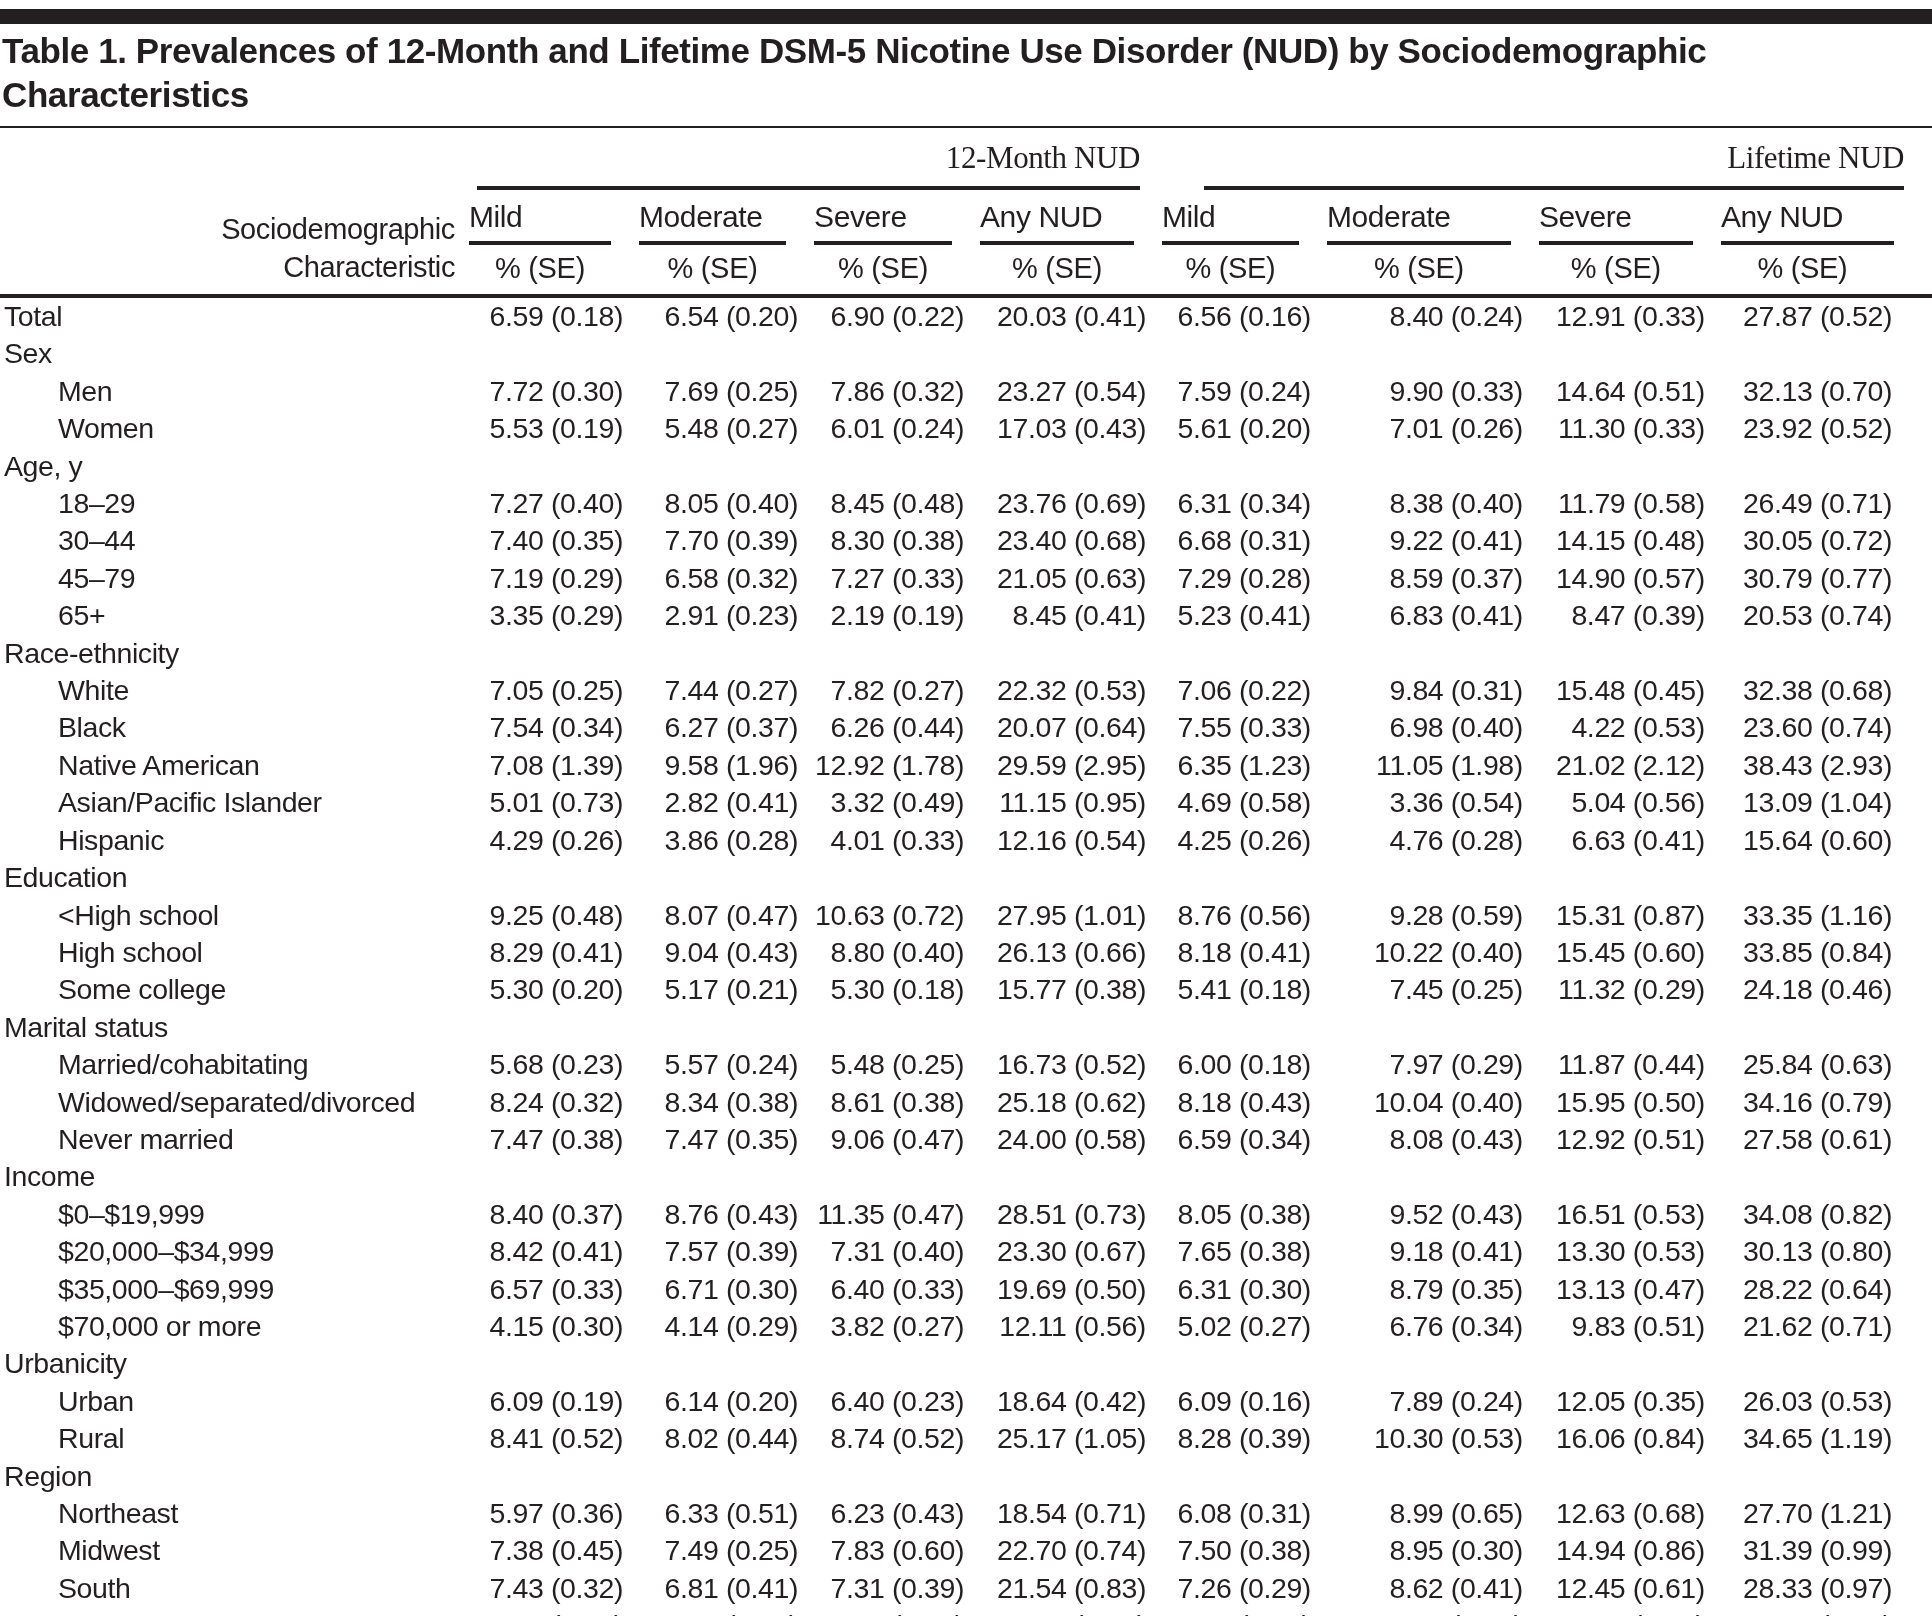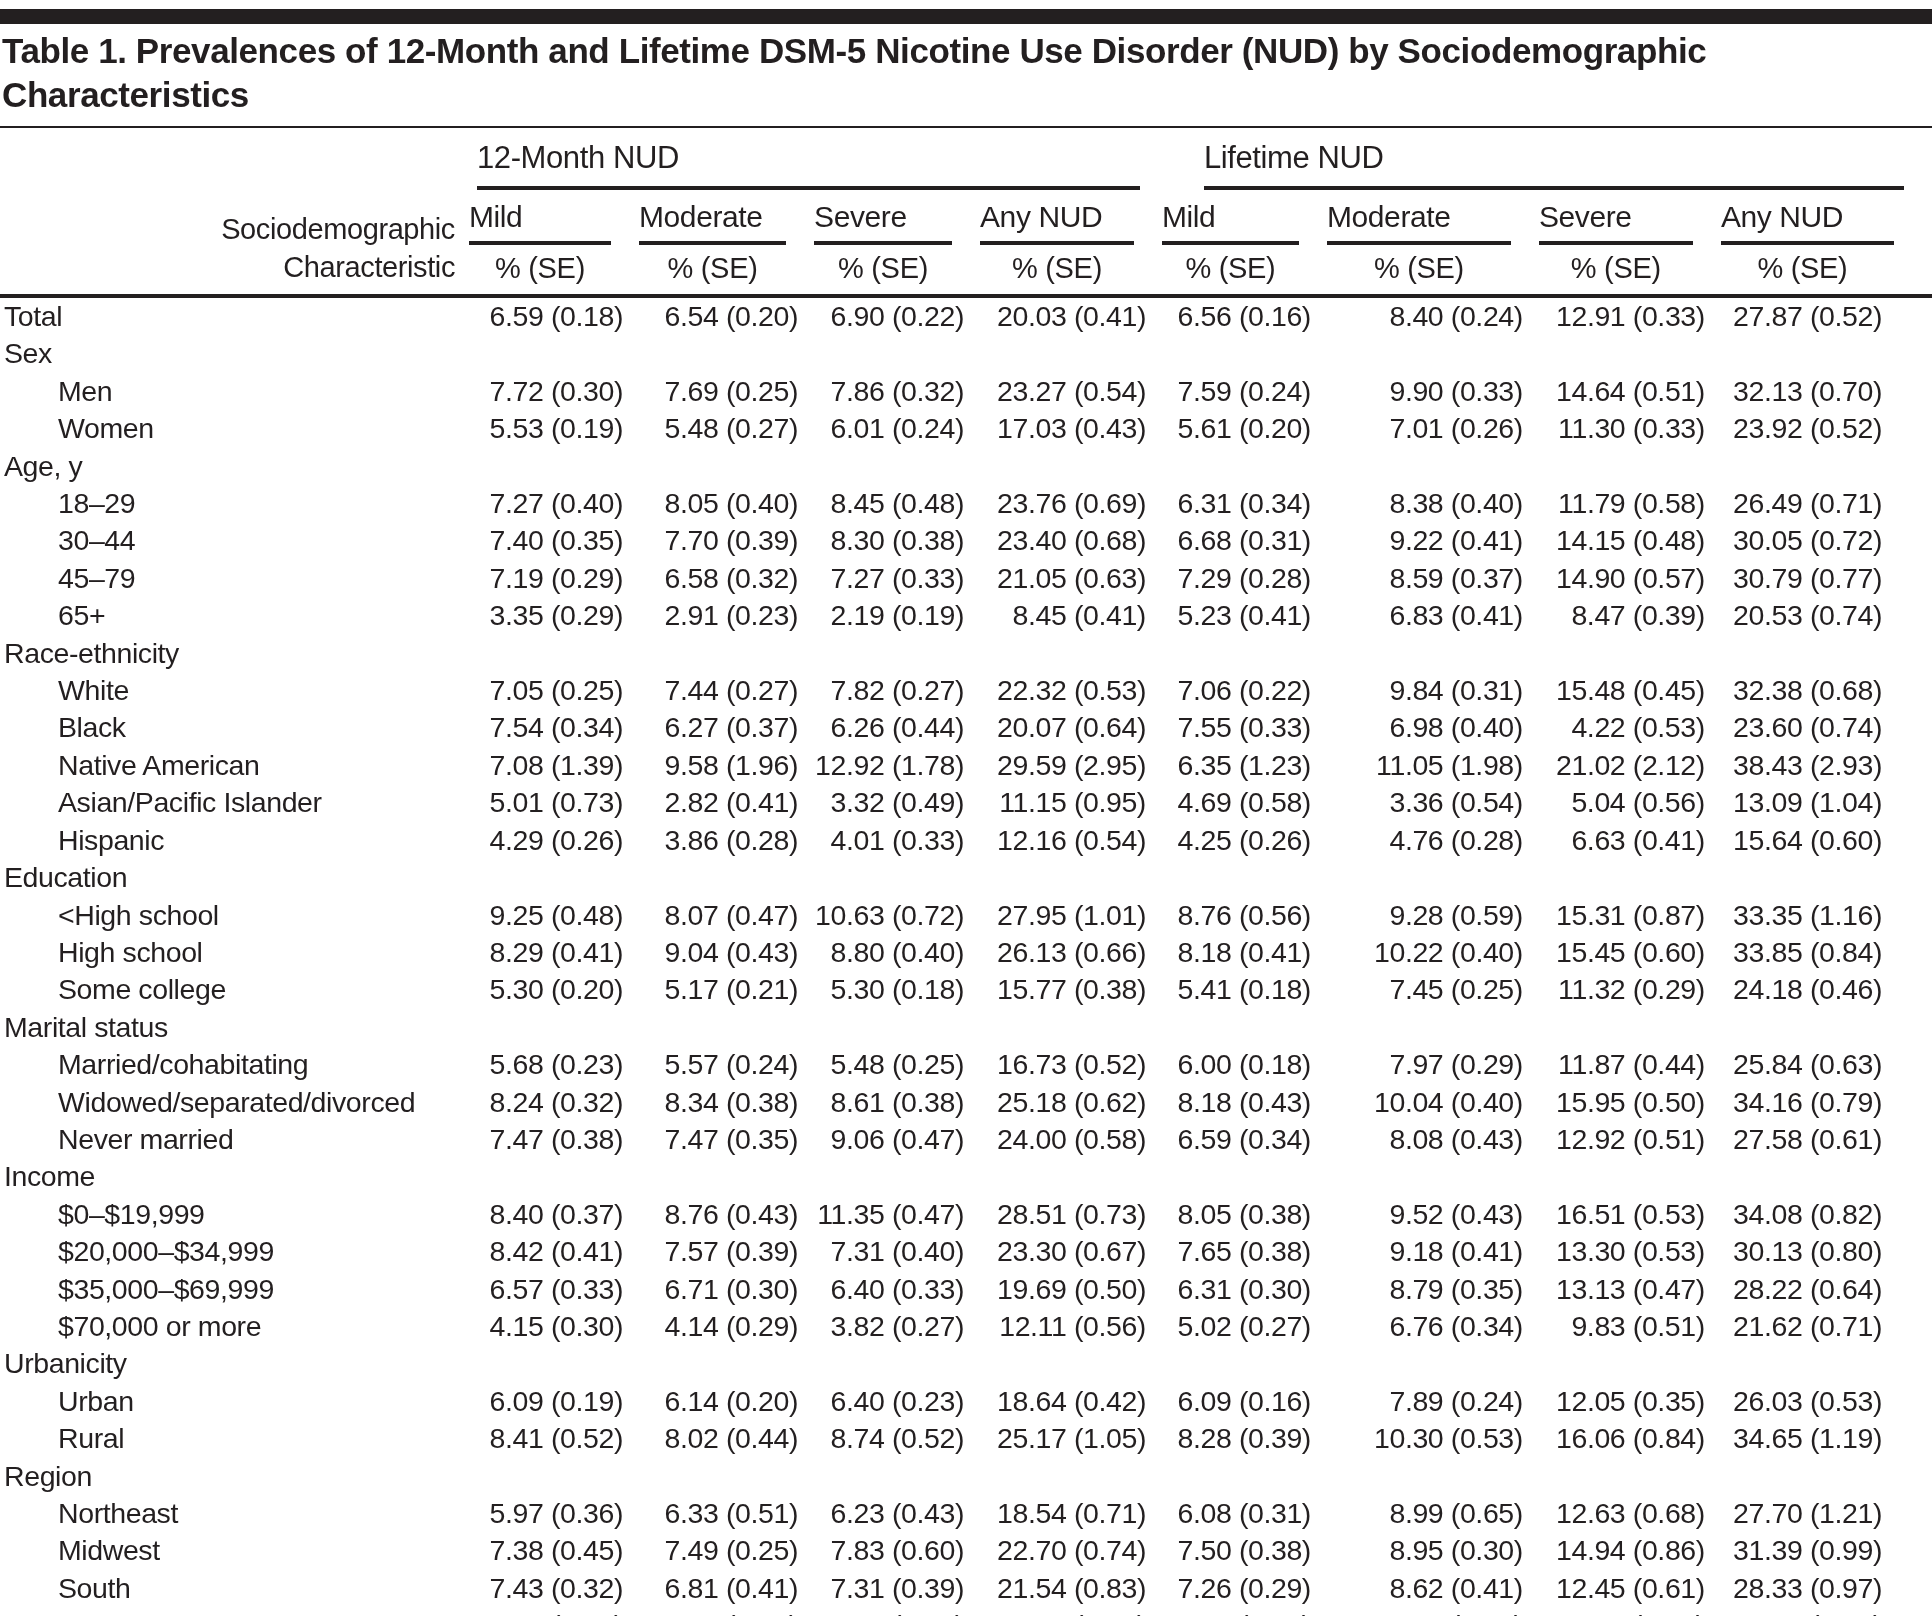--- a/index.html
+++ b/index.html
@@ -19,22 +19,23 @@
   table{width:100%;border-collapse:collapse;table-layout:fixed;}
   th,td{margin:0;padding:0;white-space:nowrap;font-weight:normal;}
   
   thead th{vertical-align:bottom;}
   th.stub{
     text-align:right;font-size:29px;line-height:38px;letter-spacing:-0.4px;
     padding:0 0 8px 4px;
   }
   .grp-line{
     border-bottom:4px solid #231f20;
-    text-align:left;font-size:31px;letter-spacing:-0.4px;
+    text-align:right;font-size:31px;letter-spacing:-0.4px;
     padding:12px 0 10px 0;
+    font-family:Liberation Serif, serif;
   }
   th.g1 .grp-line{margin:0 8px 0 22px;}
   th.g2 .grp-line{margin:0 28px 0 56px;}
   .sev-line{
     border-bottom:4px solid #231f20;
     text-align:left;font-size:30px;letter-spacing:-0.4px;
     padding:10px 0 7px 0;margin:0 14px;
   }
   th.sev:last-child .sev-line{margin-right:38px;}
   th.sub{
@@ -43,21 +44,21 @@
   }
   th.sub:last-child{padding-right:34px;}
   thead th.stub{border-bottom:4px solid #231f20;}
   
   tbody td{
     font-size:28.5px;line-height:37.4px;height:37.4px;letter-spacing:-0.4px;
   }
   td.lbl{text-align:left;padding-left:4px;margin-top:12px;}
   td.lbl.ind{padding-left:58px;}
   td.num{text-align:right;padding-right:2px;font-variant-numeric:tabular-nums;}
-  td.num:last-child{padding-right:50px;}
+  td.num:last-child{padding-right:40px;}
 </style>
 </head>
 <body>
 
 <div class="wrap">
   <div class="topbar"></div>
 
   <div class="title">
     <div><span>Table 1. Prevalences of 12-Month and Lifetime </span><span class="it">DSM-5</span><span> Nicotine Use Disorder (NUD) by Sociodemographic</span></div>
     <div>Characteristics</div>

